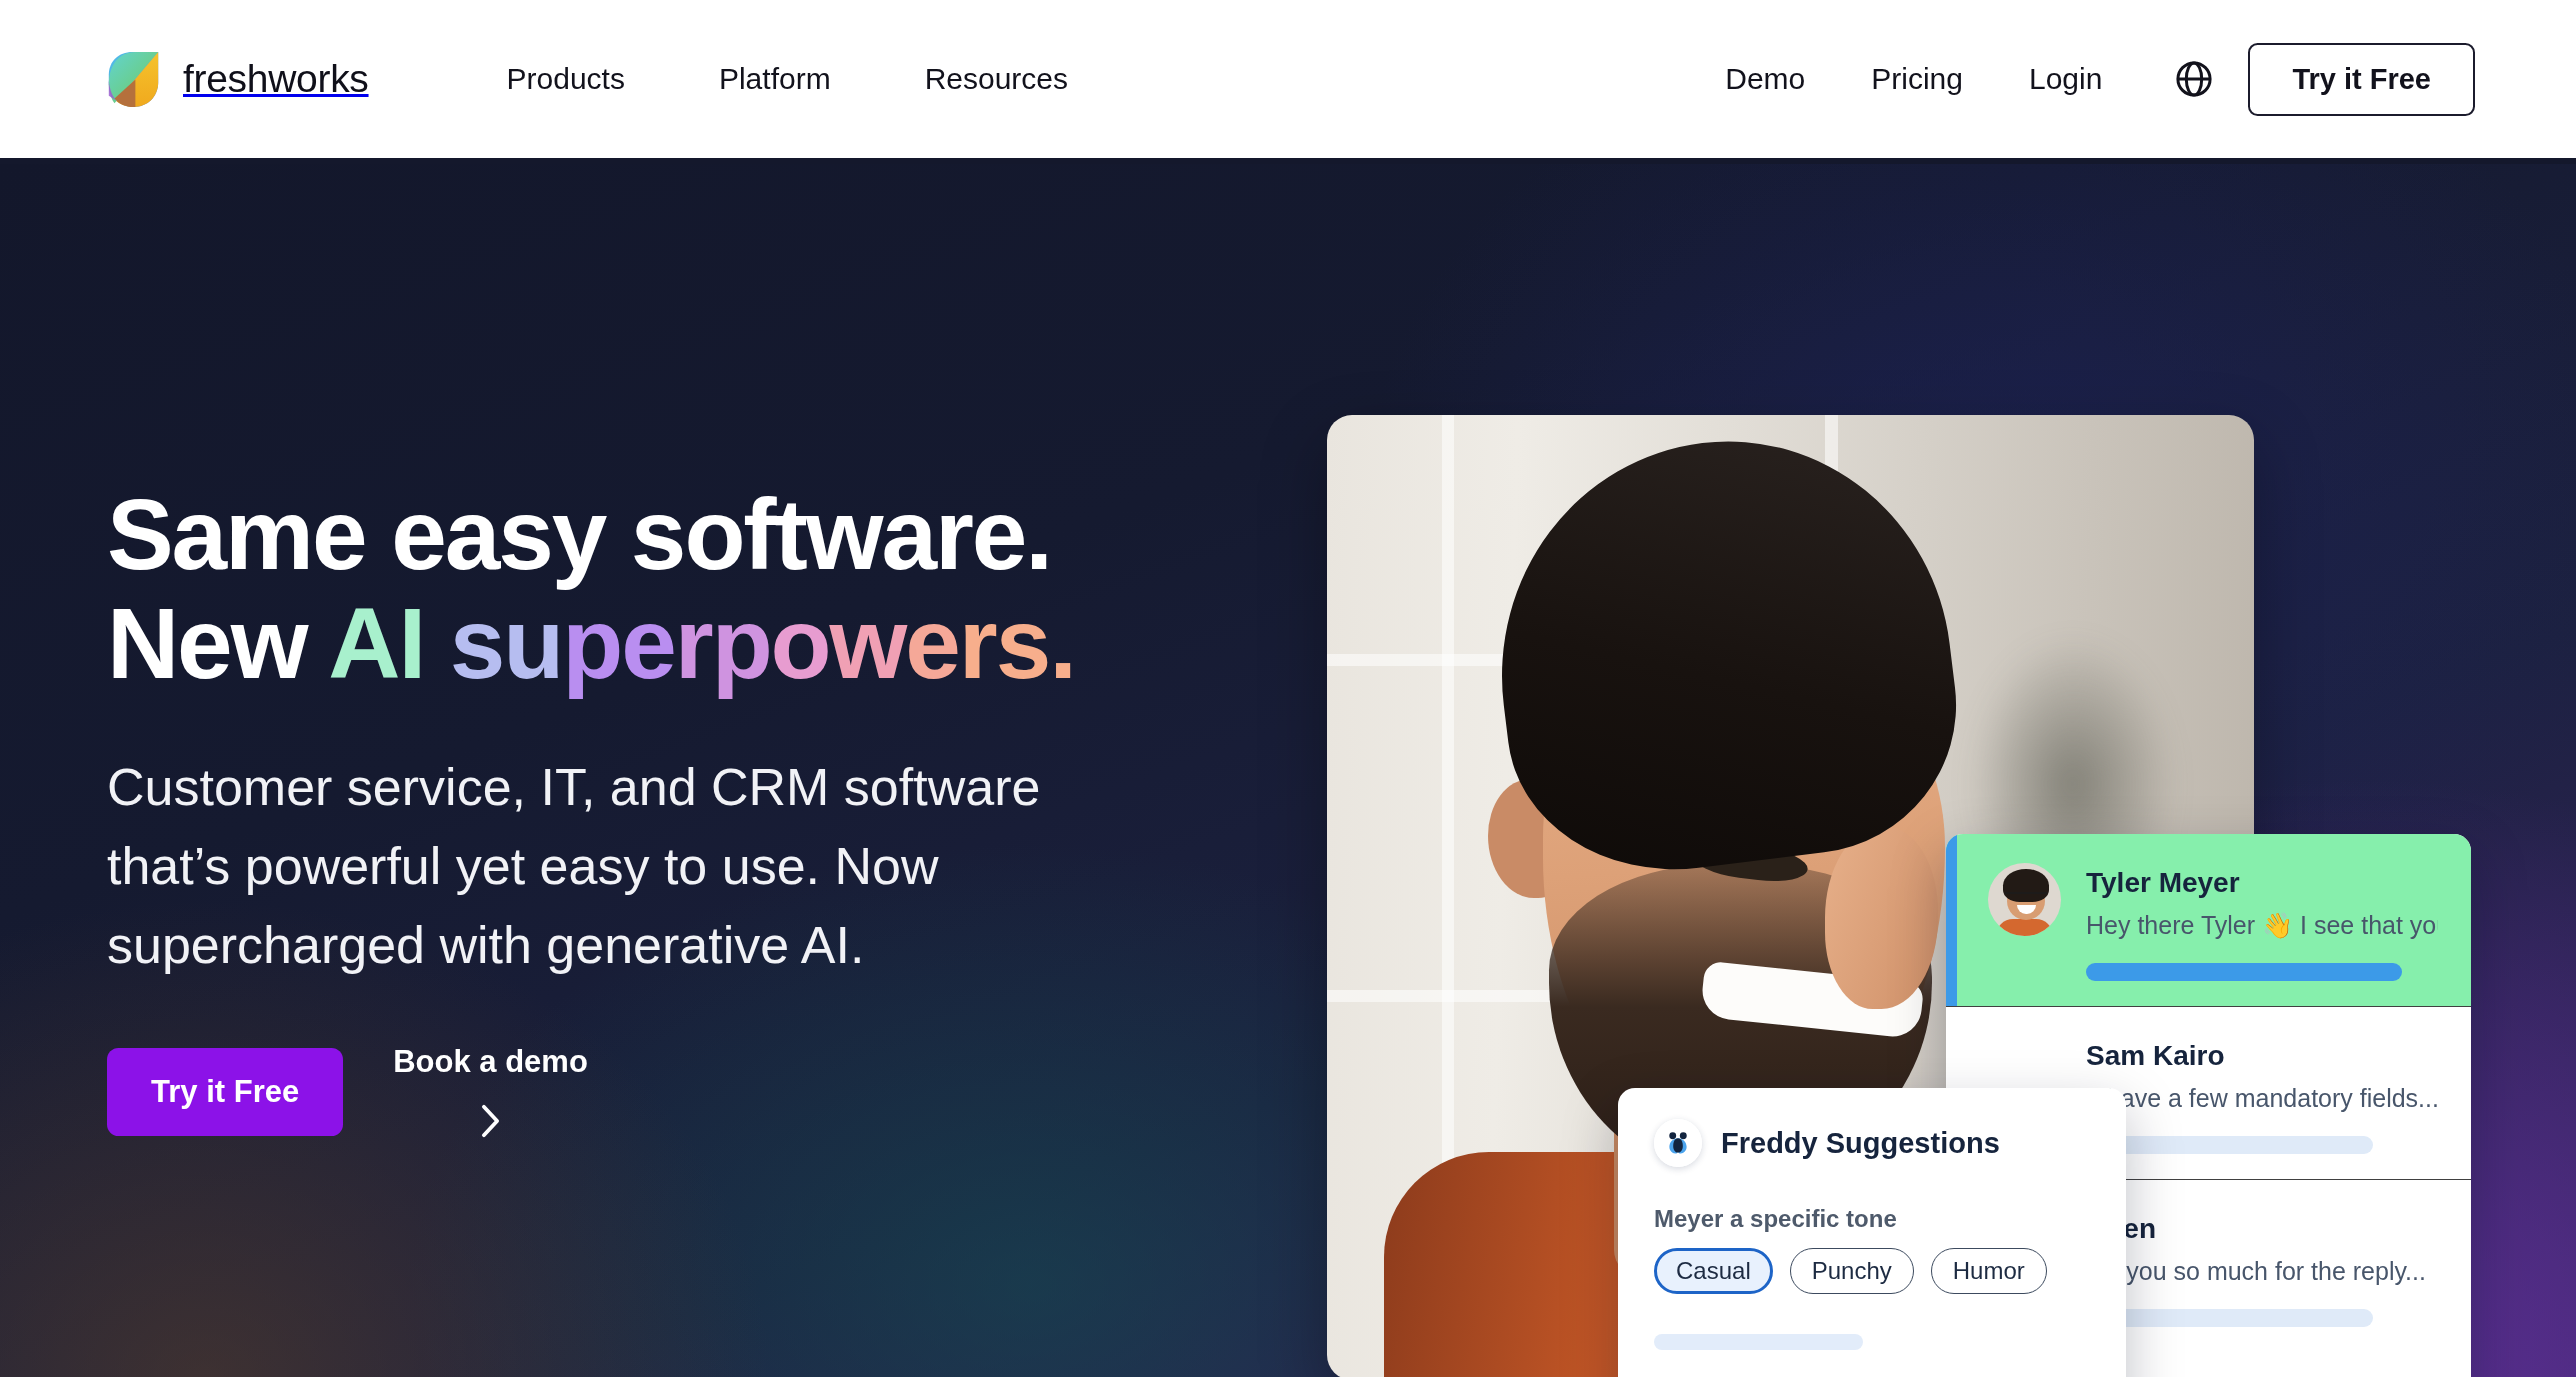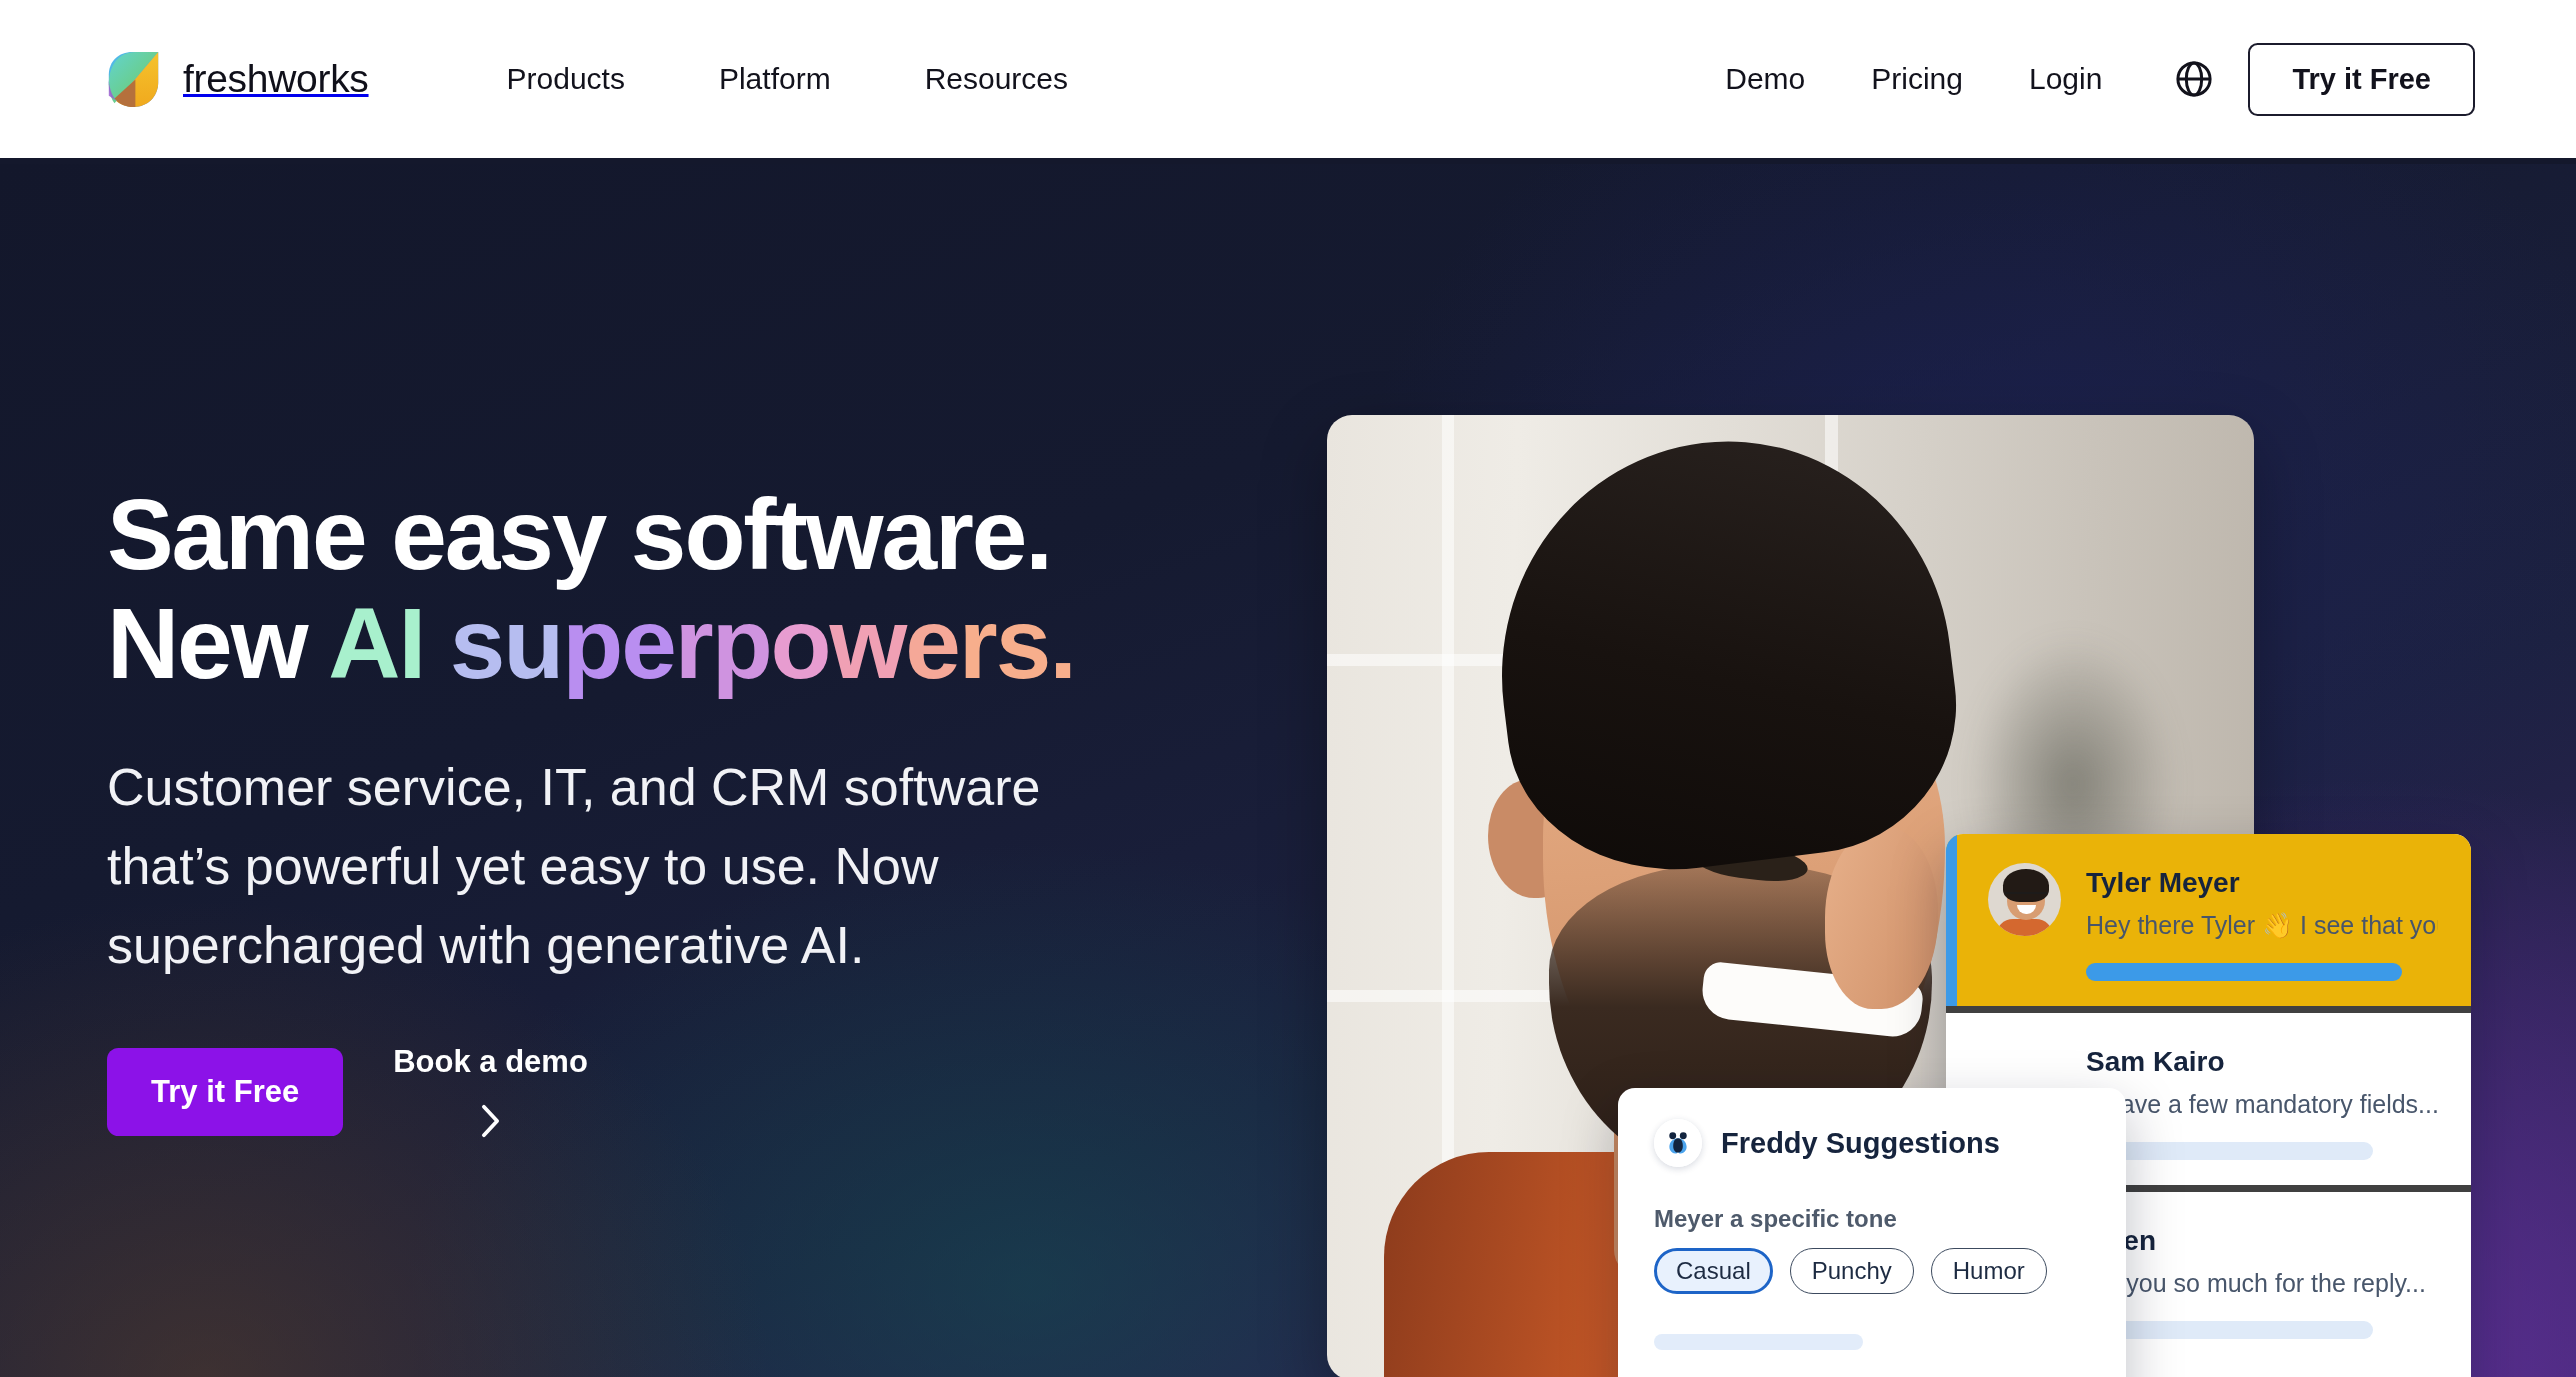--- a/index.html
+++ b/index.html
@@ -154,25 +154,25 @@
   }
 
   
   .conv-card{
     position:absolute; left:1946px; top:670px; width:525px; height:575px;
     background:#fff; border-radius:17px;
     box-shadow:0 21px 56px rgba(6,10,36,.28);
     overflow:hidden; z-index:20;
   }
   .conv-row{ position:relative; padding:29px 33px 25px 42px; }
-  .conv-row.active{ background:#eab308; }
+  .conv-row.active{ background:#86efac; }
   .conv-row.active:after{
     content:""; position:absolute; left:0; top:0; bottom:0; width:10.5px; background:#3c9ae8;
   }
-  .conv-row + .conv-row{ border-top:7px solid #404040; }
+  .conv-row + .conv-row{ border-top:1px solid #404040; }
   .conv-inner{ display:flex; gap:25px; align-items:flex-start; }
   .avatar{
     width:73px; height:73px; border-radius:50%; flex:0 0 73px; overflow:hidden;
     background:#ded8d0; position:relative;
   }
   .av-hair{ position:absolute; left:15.3px; top:5.7px; width:46px; height:33px; background:#221a15; border-radius:50% 50% 36% 36%; }
   .av-face{ position:absolute; left:19px; top:19px; width:38px; height:38px; background:#d89d72; border-radius:50%; }
   .av-glass{ position:absolute; left:17px; top:29px; width:42px; height:10.5px; border-top:2.9px solid #1d1b1a; }
   .av-smile{ position:absolute; left:29px; top:42px; width:19px; height:8.6px; background:#fff; border-radius:0 0 9.6px 9.6px; }
   .av-body{ position:absolute; left:7.7px; top:56px; width:57px; height:23px; background:#d4682f; border-radius:17px 17px 0 0; }

